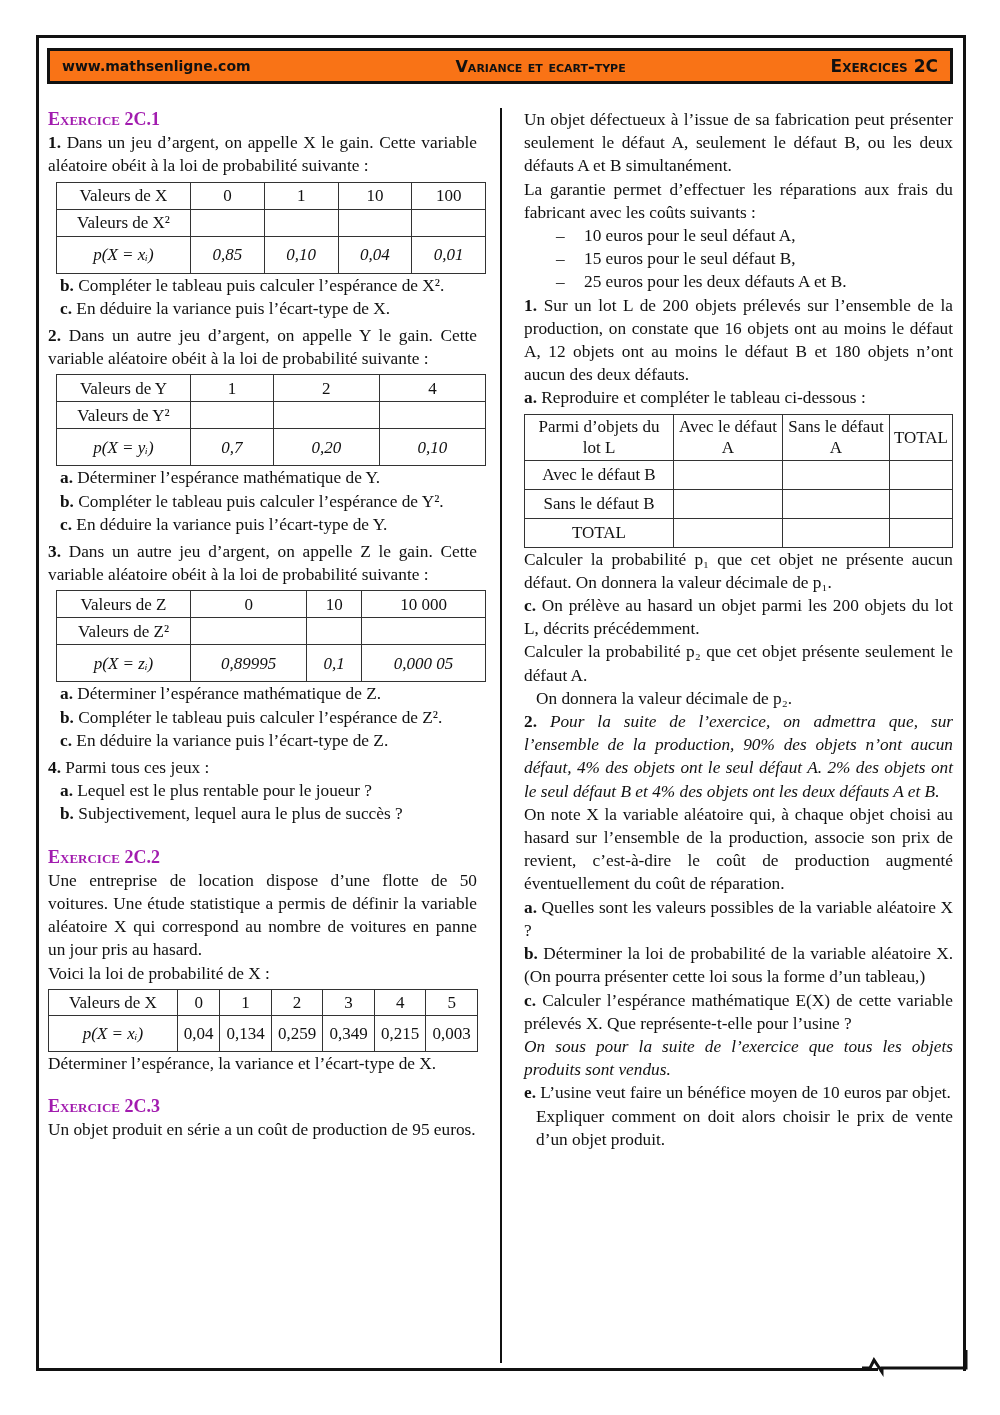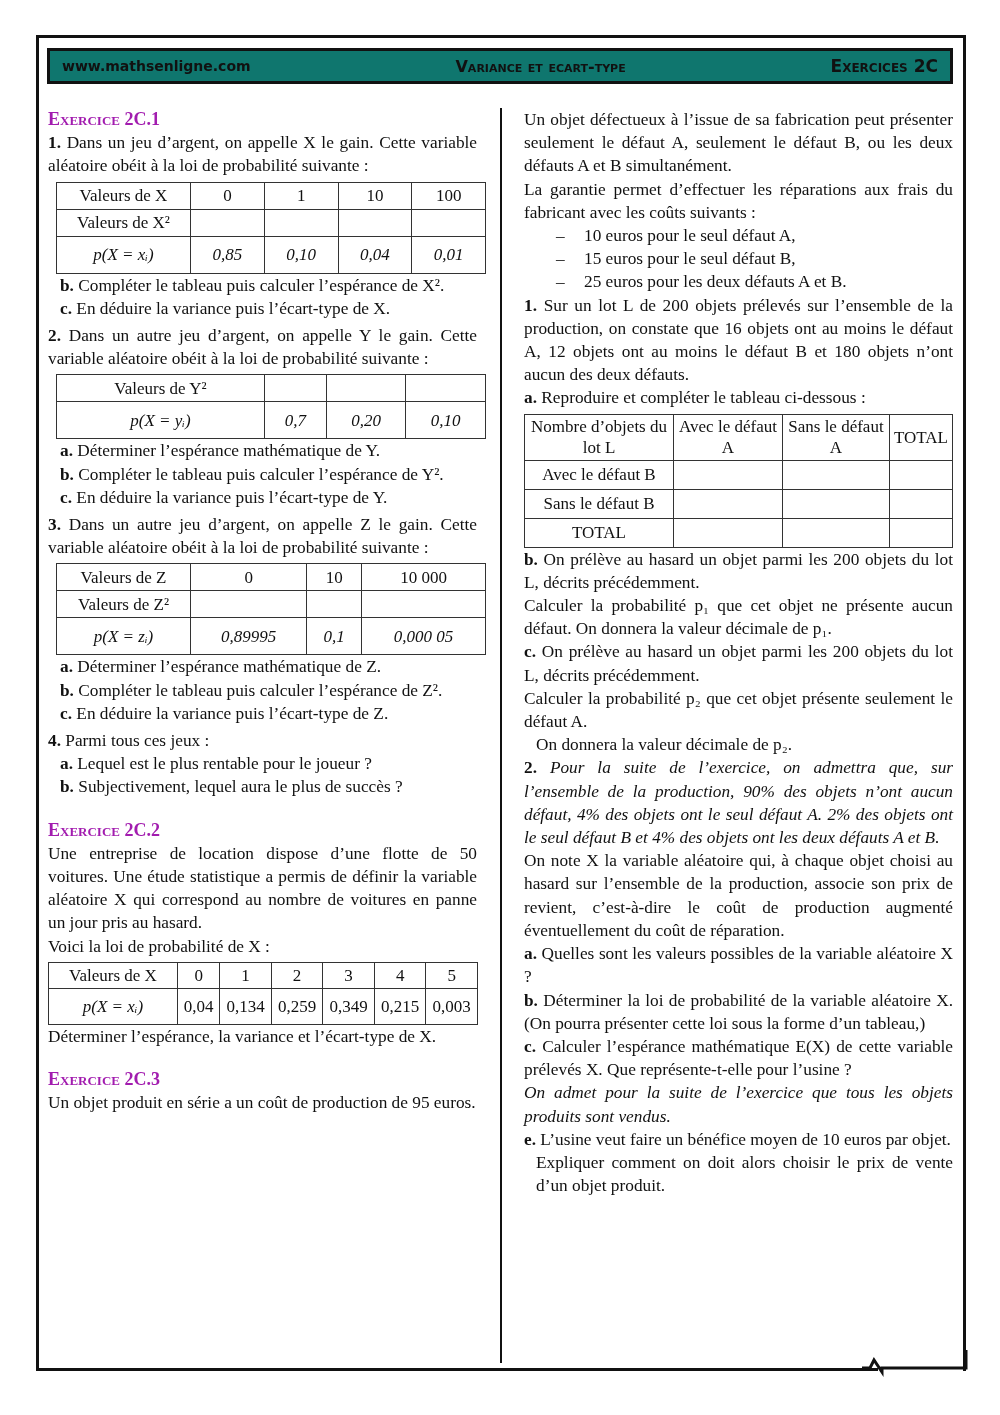--- a/index.html
+++ b/index.html
@@ -3,21 +3,21 @@
 <meta charset="utf-8">
 <style>
   html, body { margin: 0; padding: 0; background: #ffffff; }
   body { width: 1000px; height: 1415px; position: relative; overflow: hidden;
          font-family: "Liberation Serif", "DejaVu Serif", serif; color: #111; }
   .frame { position: absolute; left: 36px; top: 35px; width: 930px; height: 1336px;
            border: 3px solid #111; border-bottom: none; box-sizing: border-box; }
   .frame-bottom { position: absolute; left: 36px; top: 1368px; height: 3px; width: 842px; background:#111; }
   .fold { position: absolute; left: 862px; top: 1350px; width: 110px; height: 28px; }
   .header { position: absolute; left: 47px; top: 48px; width: 906px; height: 36px;
-            background: #0f766e; border: 3px solid #111; box-sizing: border-box;
+            background: #f97316; border: 3px solid #111; box-sizing: border-box;
             font-family: "DejaVu Sans", sans-serif; font-weight: bold; font-size: 14px;
             display: flex; align-items: center; justify-content: space-between; padding: 0 12px; }
   .header .title { font-variant: small-caps; font-size: 16px; }
   .header .ex { font-variant: small-caps; font-size: 17px; }
   .col { position: absolute; top: 108px; font-size: 17.3px; line-height: 23.2px; text-align: justify; }
   .col.left { left: 48px; width: 429px; }
   .col.right { left: 524px; width: 429px; }
   .divider { position: absolute; left: 500px; top: 108px; width: 2px; height: 1255px; background: #111; }
   .ex-title { color: #a21caf; font-weight: bold; font-variant: small-caps; font-size: 18px; }
   p { margin: 0; }
@@ -76,20 +76,26 @@
       <td>0,01</td>
     </tr>
   </tbody>
     </table>
   <p class="ind"><b>b.</b> <span>Compléter le tableau puis calculer l’espérance de X².</span></p>
   <p class="ind"><b>c.</b> <span>En déduire la variance puis l’écart-type de X.</span></p>
 
   <p style="margin-top:4px"><b>2.</b> <span>Dans un autre jeu d’argent, on appelle Y le gain. Cette variable aléatoire obéit à la loi de probabilité suivante :</span></p>
   <table class="tbl1" style="width:430px">
     <tbody>
+        <tr>
+      <td style="width:125px">Valeurs de Y</td>
+      <td>1</td>
+      <td>2</td>
+      <td>4</td>
+    </tr>
     <tr>
       <td>Valeurs de Y²</td>
       <td></td>
           <td></td>
           <td></td>
     </tr>
     <tr>
       <td style="font-style:italic">p(X = yᵢ)</td>
       <td>0,7</td>
       <td>0,20</td>
@@ -171,21 +177,21 @@
   <ul class="dash-list">
     <li>10 euros pour le seul défaut A,</li>
     <li>15 euros pour le seul défaut B,</li>
     <li>25 euros pour les deux défauts A et B.</li>
   </ul>
   <p><b>1.</b> <span>Sur un lot L de 200 objets prélevés sur l’ensemble de la production, on constate que 16 objets ont au moins le défaut A, 12 objets ont au moins le défaut B et 180 objets n’ont aucun des deux défauts.</span></p>
   <p><b>a.</b> <span>Reproduire et compléter le tableau ci-dessous :</span></p>
   <table style="margin-left:0;width:429px;line-height:21px">
     <tbody>
         <tr style="height:46px">
-      <td style="width:140px">Nombre d’objets du lot L</td>
+      <td style="width:140px">Parmi d’objets du lot L</td>
       <td>Avec le défaut A</td>
       <td>Sans le défaut A</td>
       <td>TOTAL</td>
     </tr>
     <tr style="height:29px">
       <td>Avec le défaut B</td>
       <td></td>
           <td></td>
           <td></td>
     </tr>
@@ -196,26 +202,25 @@
           <td></td>
     </tr>
     <tr style="height:29px">
       <td>TOTAL</td>
       <td></td>
           <td></td>
           <td></td>
     </tr>
   </tbody>
     </table>
-  <p><b>b.</b> <span>On prélève au hasard un objet parmi les 200 objets du lot L, décrits précédemment.</span></p>
   <p>Calculer la probabilité p₁ que cet objet ne présente aucun défaut. On donnera la valeur décimale de p₁.</p>
   <p><b>c.</b> <span>On prélève au hasard un objet parmi les 200 objets du lot L, décrits précédemment.</span></p>
   <p>Calculer la probabilité p₂ que cet objet présente seulement le défaut A.</p>
   <p style="padding-left:12px">On donnera la valeur décimale de p₂.</p>
   <p><b>2.</b> <i>Pour la suite de l’exercice, on admettra que, sur l’ensemble de la production, 90% des objets n’ont aucun défaut, 4% des objets ont le seul défaut A. 2% des objets ont le seul défaut B et 4% des objets ont les deux défauts A et B.</i></p>
   <p>On note X la variable aléatoire qui, à chaque objet choisi au hasard sur l’ensemble de la production, associe son prix de revient, c’est-à-dire le coût de production augmenté éventuellement du coût de réparation.</p>
   <p><b>a.</b> <span>Quelles sont les valeurs possibles de la variable aléatoire X ?</span></p>
   <p><b>b.</b> <span>Déterminer la loi de probabilité de la variable aléatoire X. (On pourra présenter cette loi sous la forme d’un tableau,)</span></p>
   <p><b>c.</b> <span>Calculer l’espérance mathématique E(X) de cette variable prélevés X. Que représente-t-elle pour l’usine ?</span></p>
-  <p><i>On admet pour la suite de l’exercice que tous les objets produits sont vendus.</i></p>
+  <p><i>On sous pour la suite de l’exercice que tous les objets produits sont vendus.</i></p>
   <p><b>e.</b> <span>L’usine veut faire un bénéfice moyen de 10 euros par objet.</span></p>
   <p style="padding-left:12px">Expliquer comment on doit alors choisir le prix de vente d’un objet produit.</p>
 </div>
 
 </body></html>

